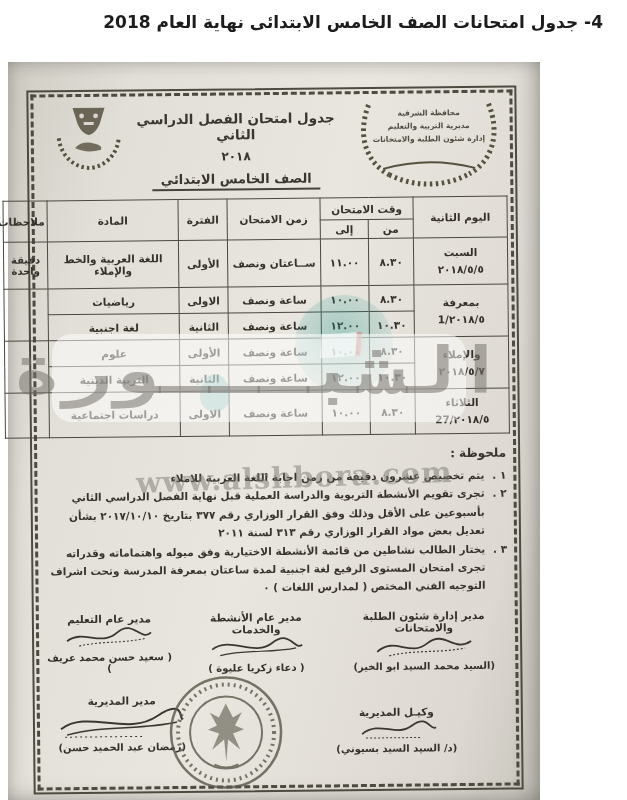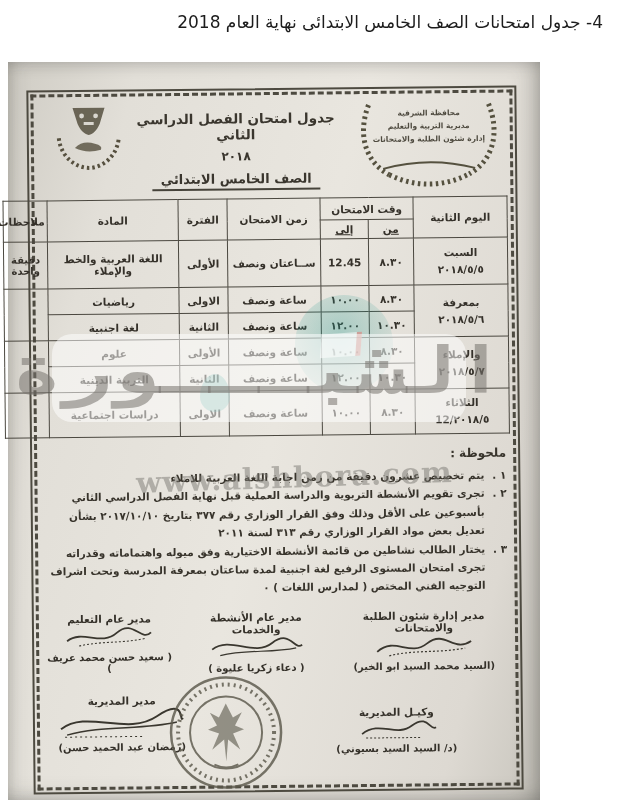--- a/index.html
+++ b/index.html
@@ -2,21 +2,21 @@
 <html lang="ar"><head>
 <meta charset="utf-8">
 <style>
   * { box-sizing: border-box; margin: 0; padding: 0; }
   html,body { width:627px; height:800px; background:#ffffff; overflow:hidden;
               font-family:"DejaVu Sans", sans-serif; }
   .page { position:relative; width:627px; height:800px; background:#fff; }
 
   
   .caption { position:absolute; top:12px; right:24px; direction:rtl;
-             font-size:17px; font-weight:400; color:#1c1c1c; letter-spacing:0; }
+             font-size:17px; font-weight:700; color:#1c1c1c; letter-spacing:0; }
 
   
   .photo { position:absolute; left:8px; top:62px; width:532px; height:738px;
            background:linear-gradient(105deg,#cfccc4 0%,#e2dfd8 18%,#e9e6df 50%,#ddd9d2 86%,#c8c5bd 100%);
            box-shadow:inset -16px 0 26px -14px rgba(60,60,55,.45),
                       inset 12px 0 22px -14px rgba(60,60,55,.35),
                       inset 0 -14px 24px -16px rgba(60,60,55,.3),
                       inset 0 10px 18px -12px rgba(90,90,85,.3); }
 
   .doc-frame { position:absolute; left:22px; top:26px; width:490px; height:704px;
@@ -37,21 +37,21 @@
   .head-grade { display:inline-block; font-size:13px; font-weight:700; margin-top:8px;
                 padding:0 8px 2px; border-bottom:2px solid #46433a; color:#3a362e; }
   .emblem-left { position:absolute; left:14px; top:4px; width:76px; height:78px; }
 
   
   table.exam { width:100%; border-collapse:collapse; table-layout:fixed;
                font-size:10.5px; font-weight:700; color:#35312a; }
   table.exam th, table.exam td { border:1.6px solid #4b4840; text-align:center;
                vertical-align:middle; padding:1px 2px; background:transparent; }
   table.exam thead tr.h1 th { height:22px; }
-  table.exam thead tr.h2 th { height:19px;text-decoration:underline; }
+  table.exam thead tr.h2 th { height:19px; }
   tr.r-tall td { height:47px; }
   tr.r-mid td  { height:26px; }
   tr.r-last td { height:45px; }
   .daycell span { display:block; line-height:1.6; }
   .note-cell { font-size:10px; }
 
   
   .notes { margin:12px 4px 0 2px; font-size:10.5px; font-weight:700; color:#38342c; }
   .notes-heading { font-size:12px; margin-bottom:6px; }
   .note-item { display:flex; gap:6px; line-height:1.75; }
@@ -157,30 +157,30 @@
               <th>إلى</th>
             </tr>
           </thead>
           <tbody>
             <tr class="r-tall">
               <td class="daycell">
                 <span>السبت</span>
                 <span>٢٠١٨/٥/٥</span>
               </td>
               <td>٨.٣٠</td>
-              <td>12.45</td>
+              <td>١١.٠٠</td>
               <td>ســاعتان ونصف</td>
               <td>الأولى</td>
               <td>اللغة العربية والخط والإملاء</td>
               <td class="note-cell">دقيقة واحدة</td>
             </tr>
             <tr class="r-mid">
               <td class="daycell" rowspan="2">
                 <span>بمعرفة</span>
-                <span>٢٠١٨/٥/٦</span>
+                <span>٢٠١٨/٥/1</span>
               </td>
               <td>٨.٣٠</td>
               <td>١٠.٠٠</td>
               <td>ساعة ونصف</td>
               <td>الاولى</td>
               <td>رياضيات</td>
               <td class="note-cell" rowspan="2"></td>
             </tr>
             <tr class="r-mid">
               <td>١٠.٣٠</td>
@@ -204,21 +204,21 @@
             <tr class="r-mid">
               <td>١٠.٣٠</td>
               <td>١٢.٠٠</td>
               <td>ساعة ونصف</td>
               <td>الثانية</td>
               <td>التربية الدينية</td>
             </tr>
             <tr class="r-last">
               <td class="daycell">
                 <span>الثلاثاء</span>
-                <span>٢٠١٨/٥/12</span>
+                <span>٢٠١٨/٥/27</span>
               </td>
               <td>٨.٣٠</td>
               <td>١٠.٠٠</td>
               <td>ساعة ونصف</td>
               <td>الاولى</td>
               <td>دراسات اجتماعية</td>
               <td class="note-cell"></td>
             </tr>
           </tbody>
         </table>

